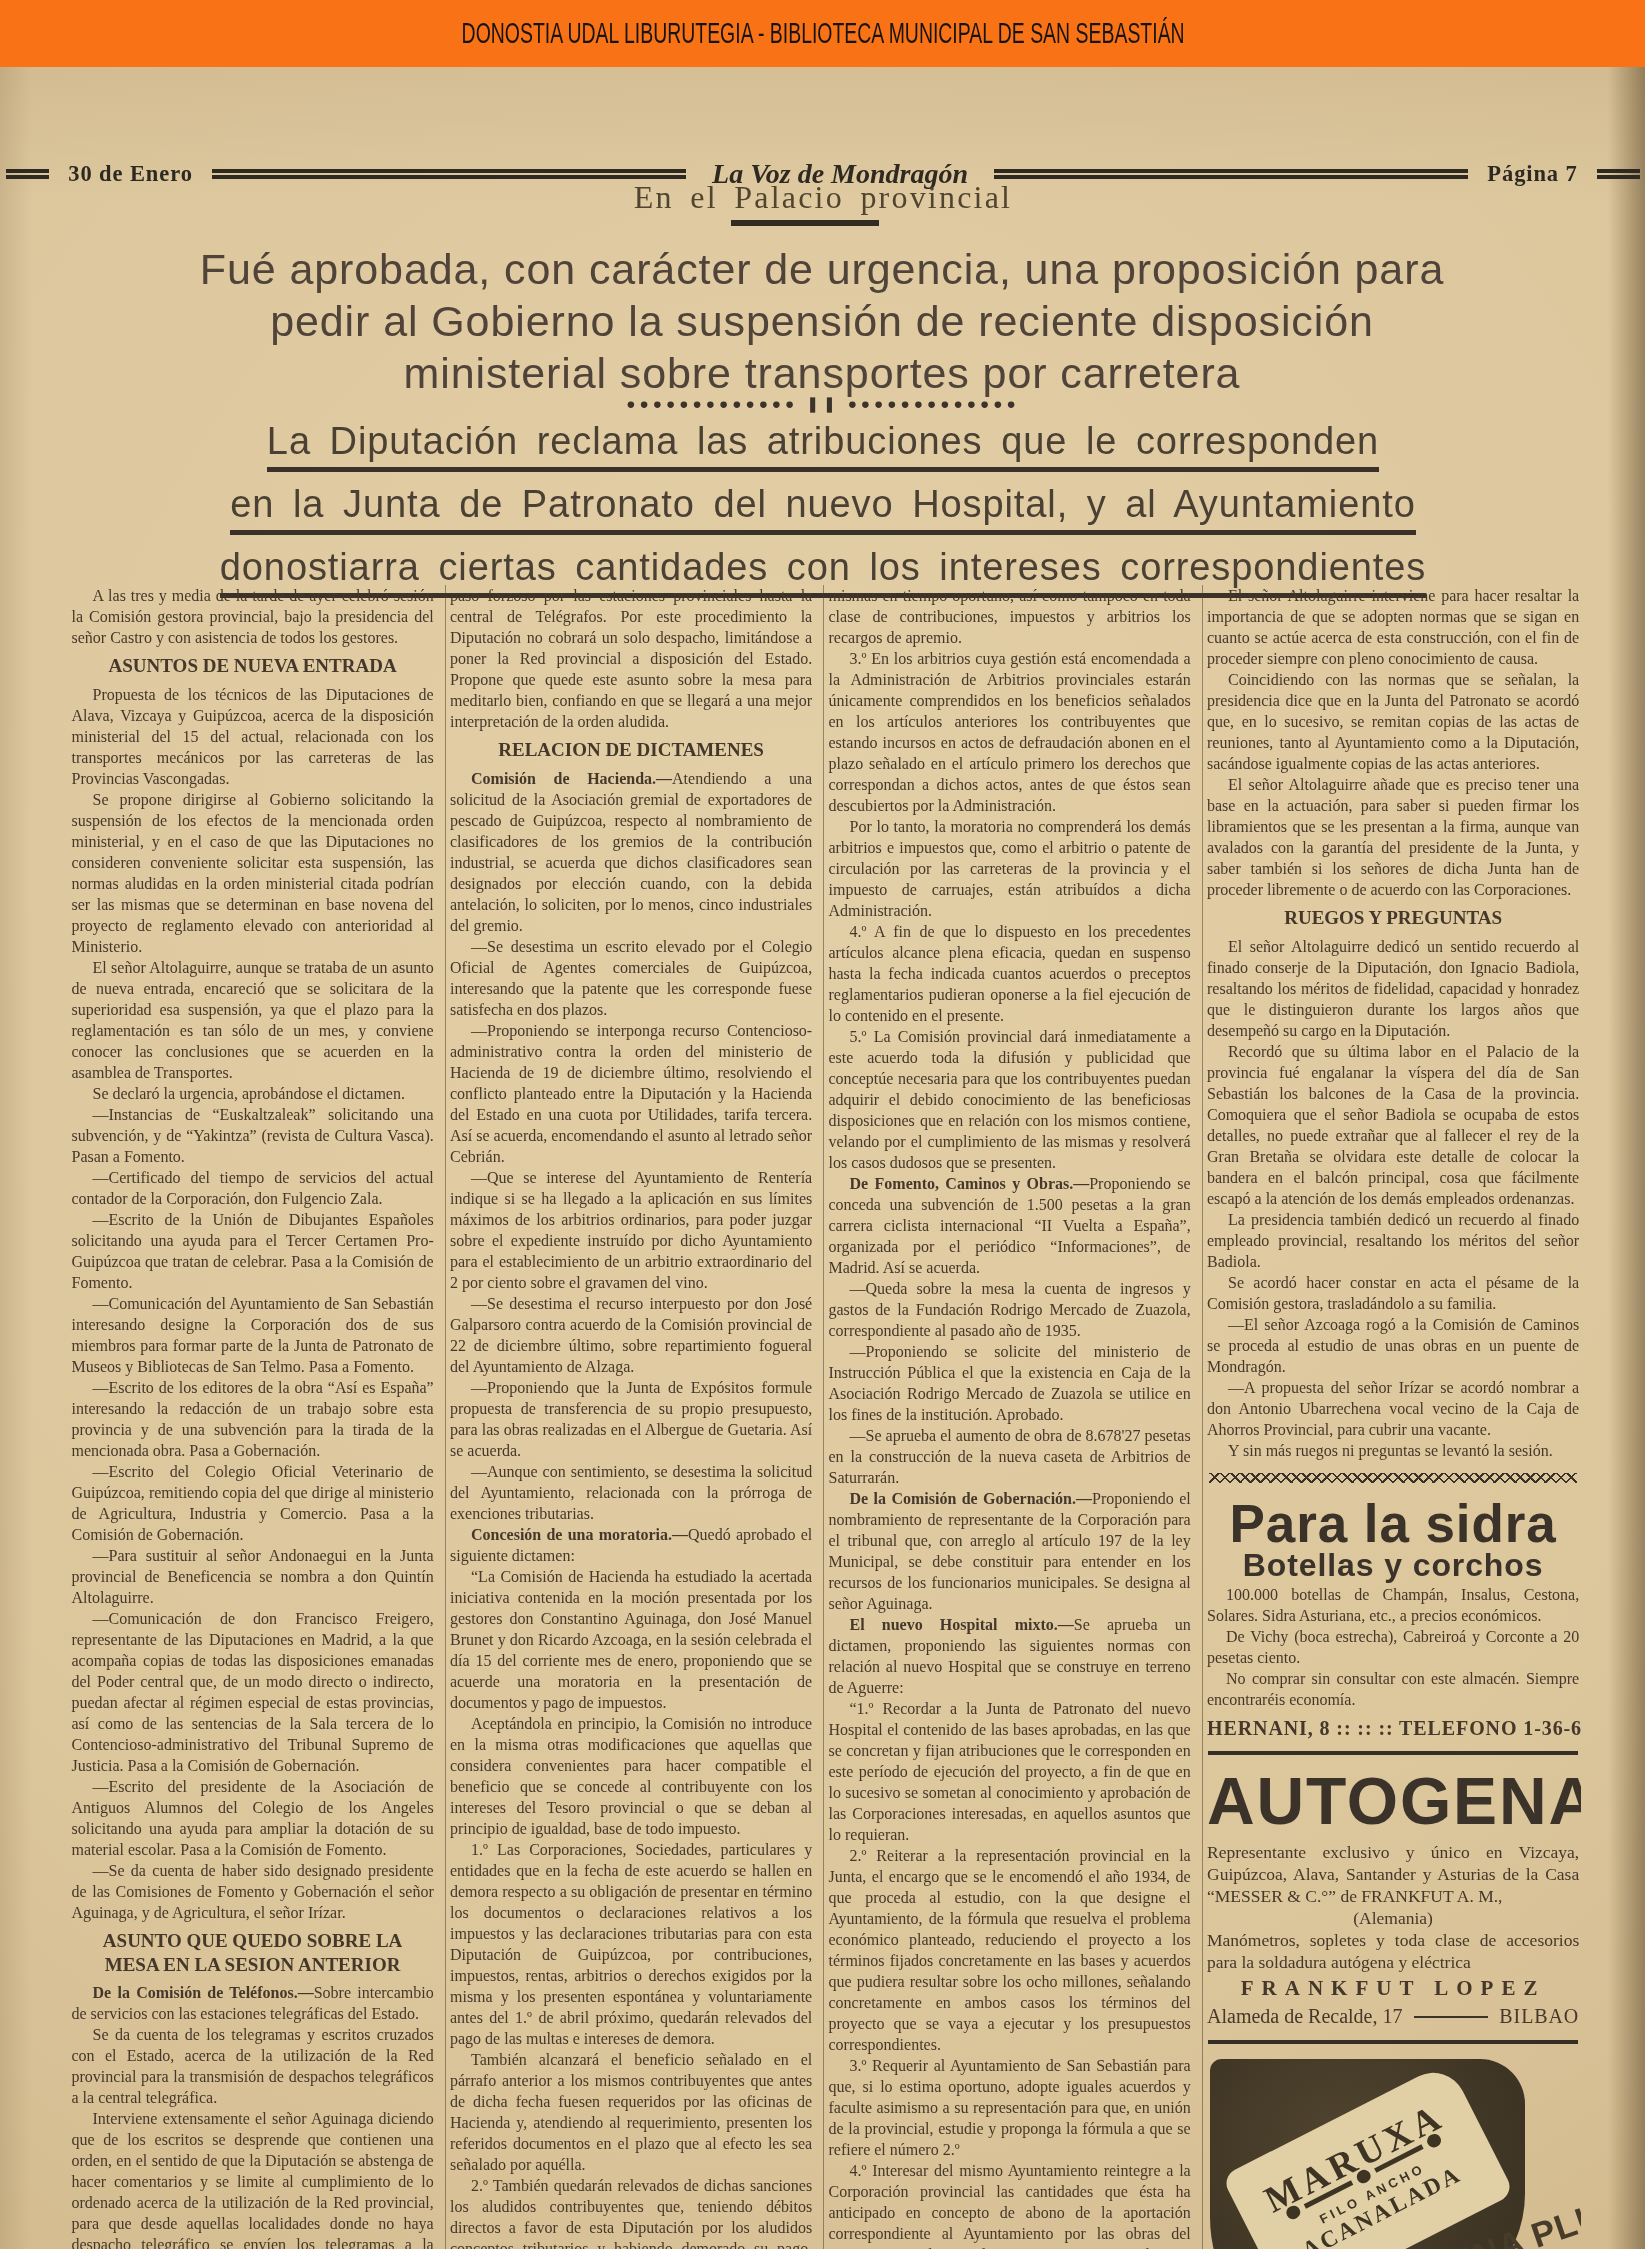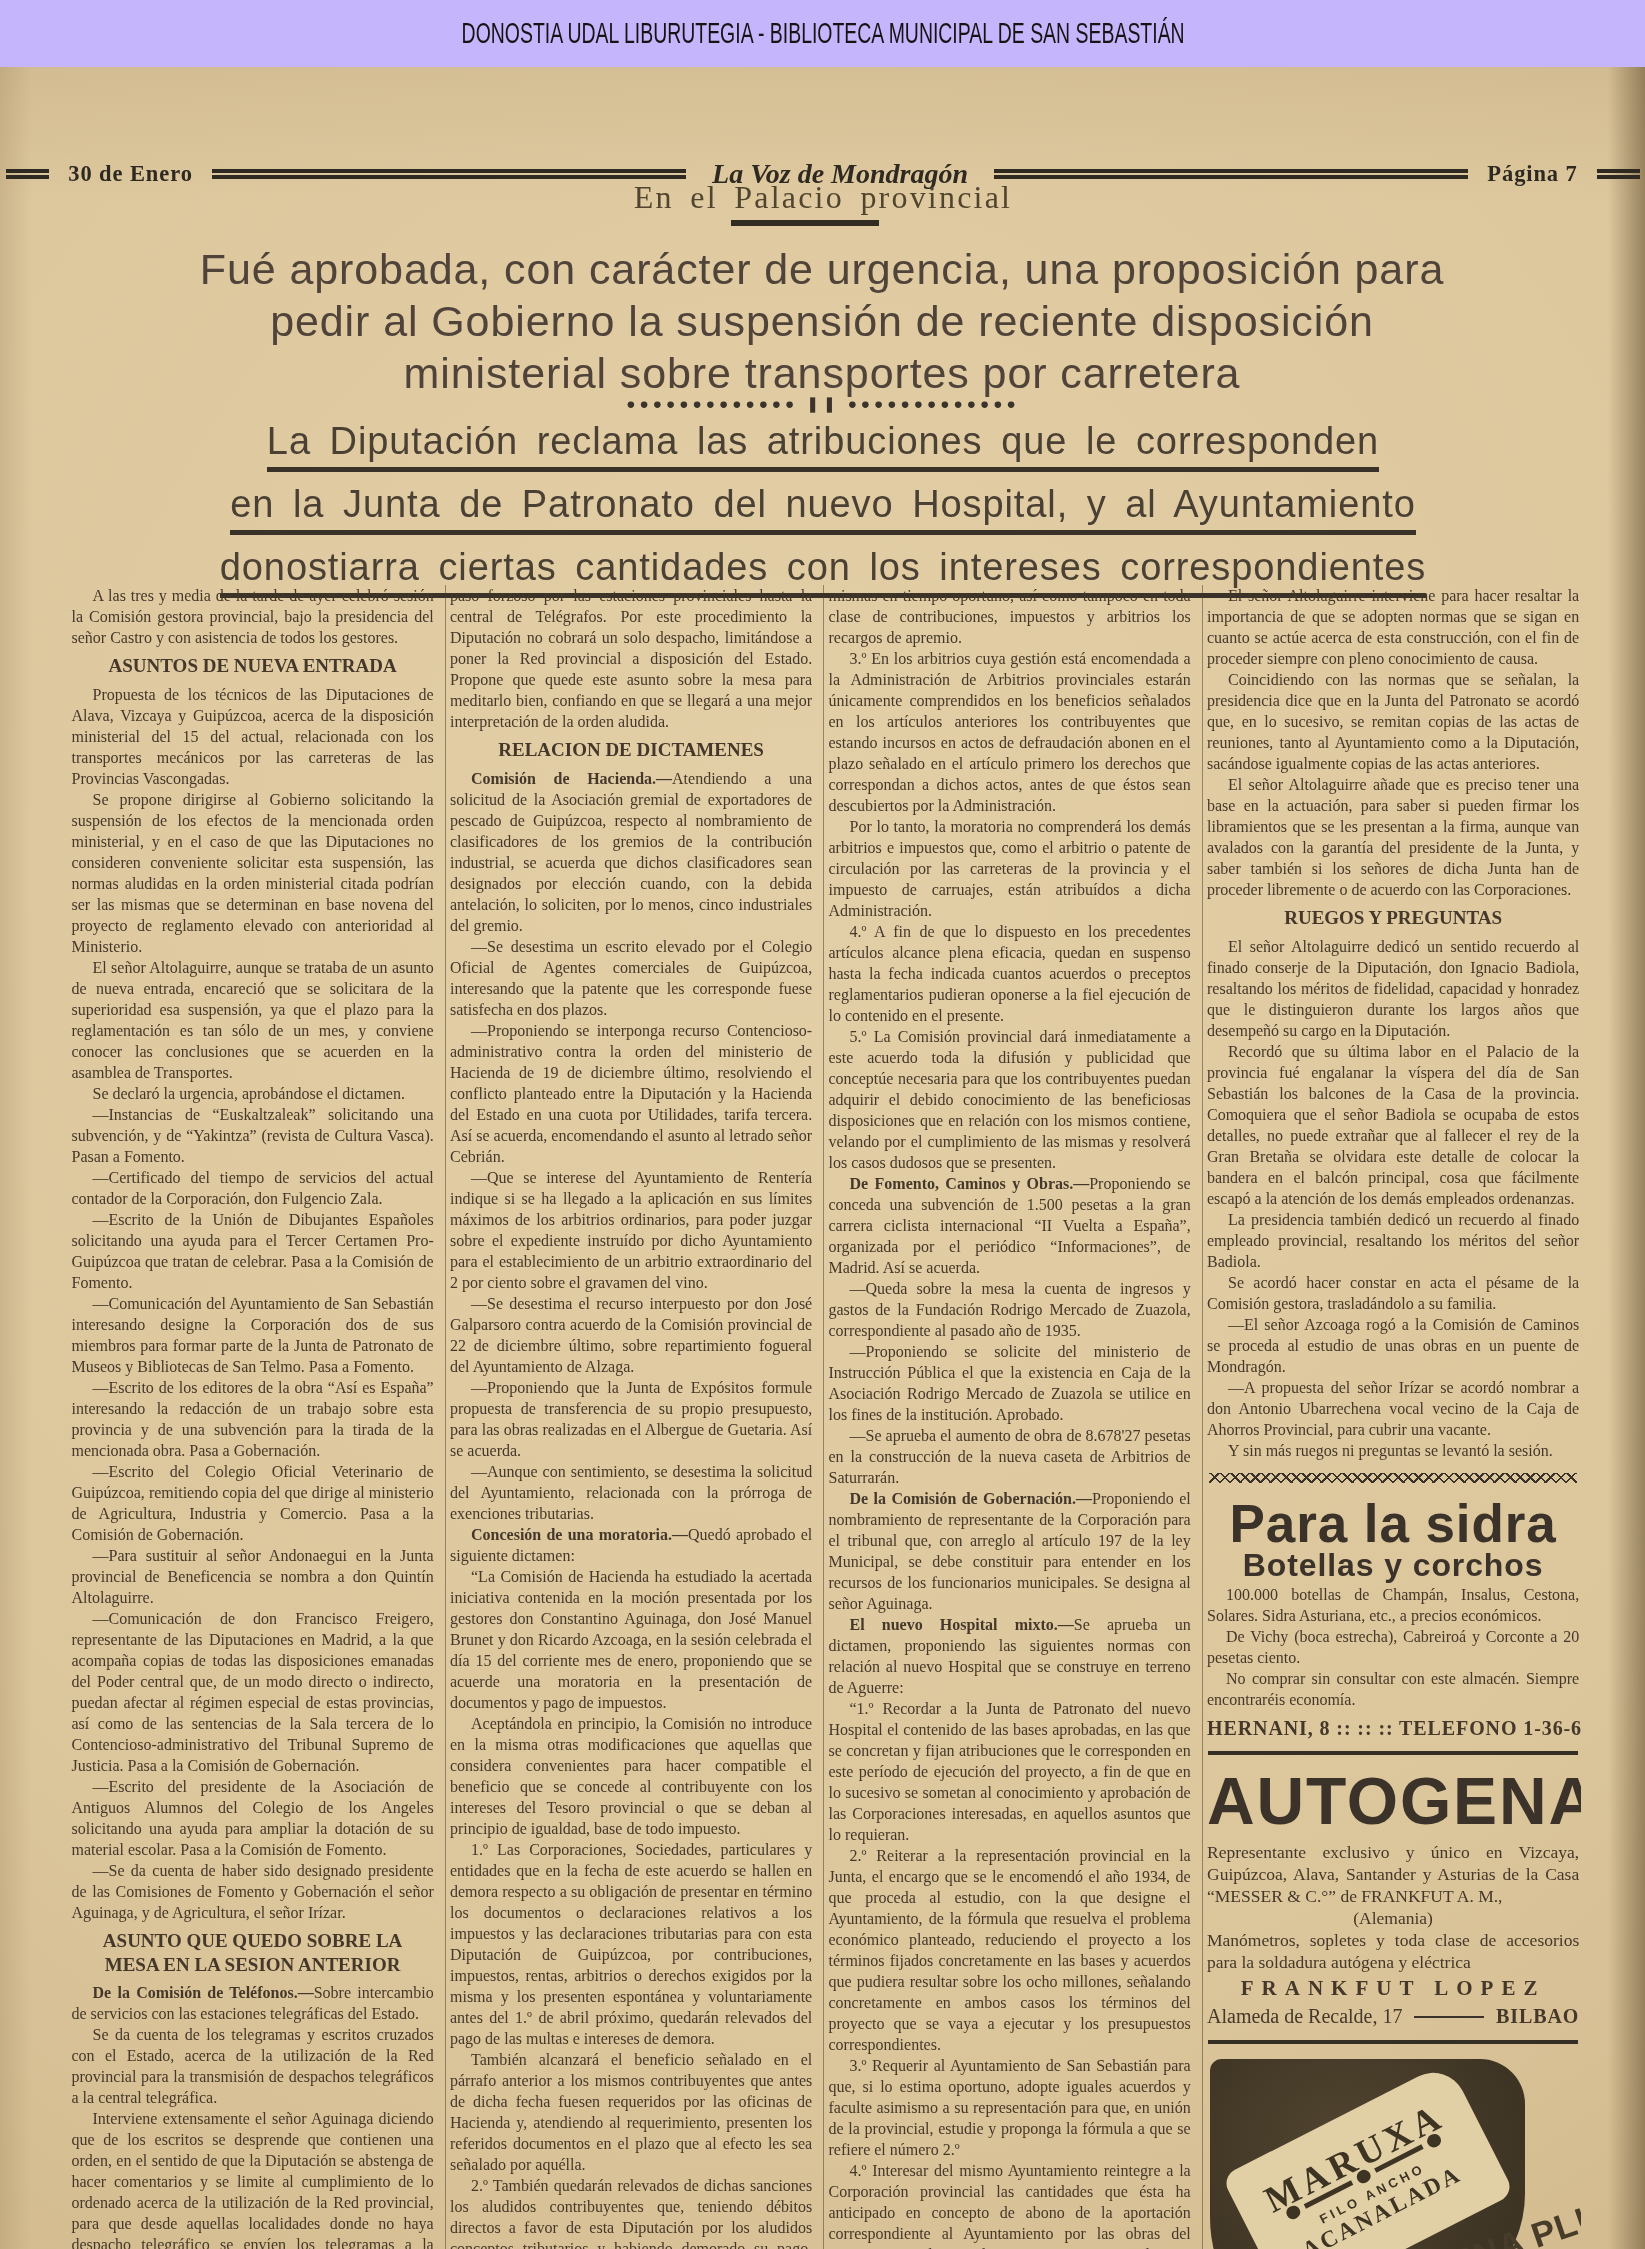--- a/index.html
+++ b/index.html
@@ -1,19 +1,19 @@
 <!DOCTYPE html>
 <html style="font-size:7.2px"><head>
 <meta charset="utf-8">
 <style>
   html,body{margin:0;padding:0;background:#777;}
   .scan{position:relative;width:1646px;height:2538px;background:#fff;overflow:hidden;
         font-family:"Liberation Serif",serif;color:#43362a;}
   
-  .top-strip{position:absolute;left:0;top:0;width:100%;height:67px;background:#c4b5fd;
+  .top-strip{position:absolute;left:0;top:0;width:100%;height:67px;background:#f97316;
              display:flex;align-items:center;justify-content:center;z-index:5;}
   .top-strip span{font-family:"Liberation Sans",sans-serif;font-size:27px;color:#161412;
                   white-space:nowrap;transform:scale(0.72,1.1);letter-spacing:0;}
   
   .paper{position:absolute;left:0;top:67px;right:0;bottom:0;z-index:1;background:
      linear-gradient(to left, rgba(92,72,42,0.55), rgba(92,72,42,0) 38px),
      linear-gradient(to right, rgba(122,96,58,0.18), rgba(122,96,58,0) 31.5px),
      linear-gradient(to top, rgba(143,112,66,0.30), rgba(143,112,66,0) 234px),
      linear-gradient(to bottom, rgba(143,112,66,0.12), rgba(143,112,66,0) 135px),
      radial-gradient(ellipse 120% 85% at 48% 32%, #e3cfa7 0%, #dcc69c 55%, #ccb284 100%);}
@@ -59,21 +59,21 @@
   .ad-contact{font-weight:bold;font-size:20px;letter-spacing:0.9px;text-align:center;margin-top:8px;white-space:nowrap;}
   .ad-rule{height:3.6px;background:#352e24;margin:12.6px 0.9px;}
   .ad-autogena-title{font-family:"Liberation Sans",sans-serif;font-weight:bold;font-size:66px;
                      line-height:1;letter-spacing:1.8px;color:#3b332a;text-align:center;}
   .autogena-body{margin-top:7.2px;font-size:17.5px;line-height:22px;}
   .autogena-body p{margin:0;text-indent:0;}
   .autogena-alemania{text-align:center !important;}
   .autogena-name{font-weight:bold;font-size:21px;letter-spacing:8px;text-align:center;margin-top:5.4px;white-space:nowrap;}
   .autogena-addr{display:flex;align-items:center;gap:11.7px;font-size:20px;margin-top:7.2px;}
   .autogena-addr .addr-dash{flex:1;height:2.7px;background:#3b332a;}
-  .autogena-addr .city{font-weight:bold;letter-spacing:0.9px;}
+  .autogena-addr .city{font-weight:normal;letter-spacing:0.9px;}
   
   .maruxa{position:relative;height:499px;margin-top:15.3px;text-align:left;}
   .maruxa-blob{position:absolute;left:2.7px;top:0;width:315px;height:261px;
                background:radial-gradient(circle at 42% 35%, #51452f, #3e3424 72%);
                border-radius:11.7px 45px 135px 72px / 11.7px 45px 126px 103px;}
   .maruxa-blade{position:absolute;left:34px;top:52px;width:254px;height:148px;background:#e1d0a6;
                 transform:rotate(-27deg);border-radius:15.3px 33px 15.3px 33px;
                 display:flex;flex-direction:column;align-items:center;justify-content:center;color:#3e3424;}
   .blade-brand{font-size:37px;font-weight:bold;letter-spacing:4.5px;}
   .blade-slot{display:flex;align-items:center;gap:6.3px;margin:3.6px 0 1.8px 0;}

